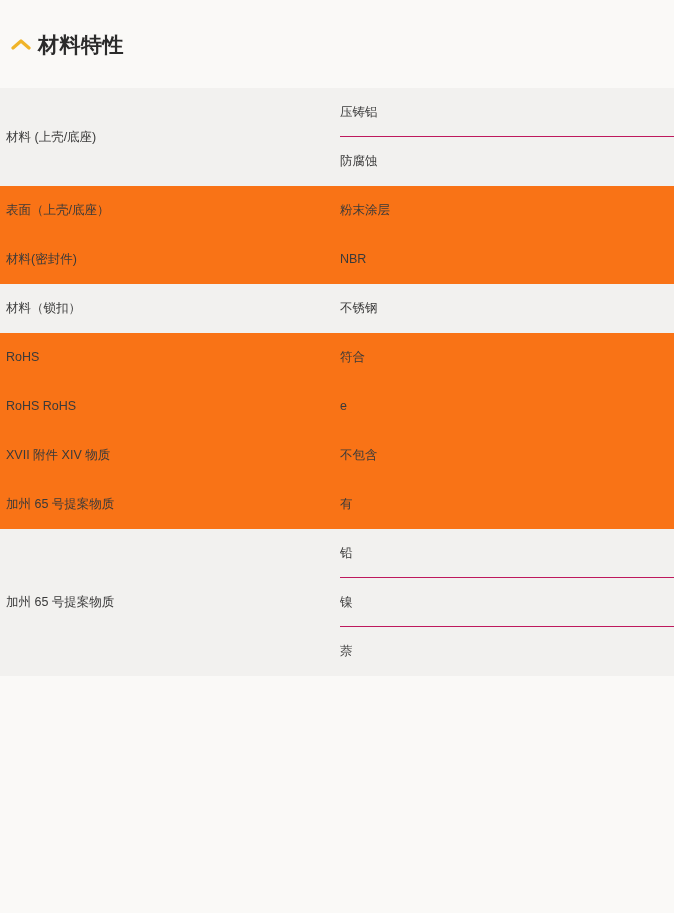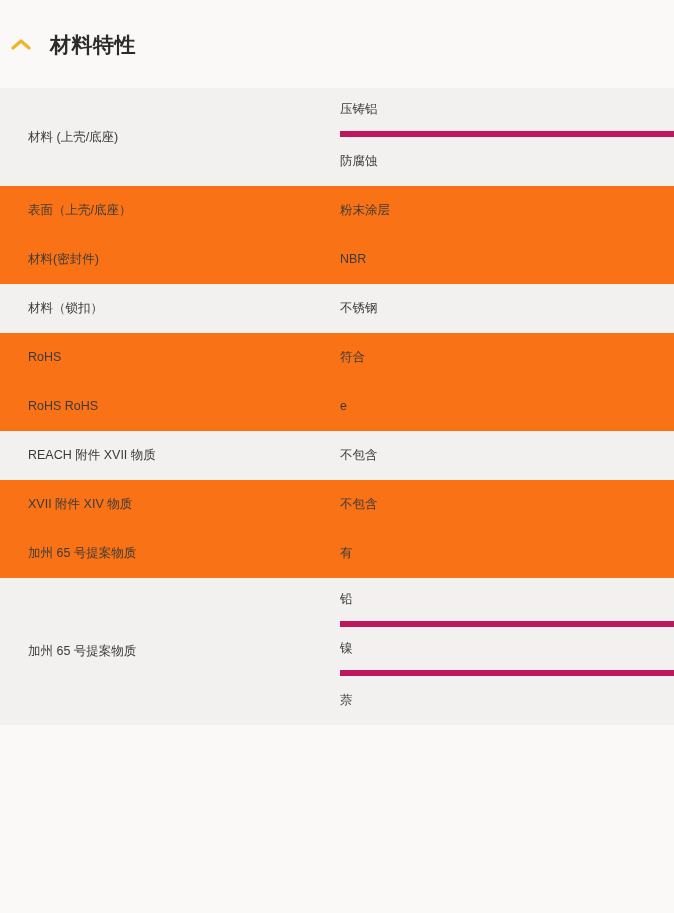--- a/index.html
+++ b/index.html
@@ -19,21 +19,20 @@
     height: 913px;
     position: relative;
     background: #faf9f7;
   }
   .section-header {
     display: flex;
     align-items: center;
     padding: 34px 0 0 10px;
     height: 54px;
     box-sizing: border-box;
-    gap: 12px;
   }
   .chevron-icon {
     width: 22px;
     height: 22px;
     display: inline-flex;
     align-items: center;
     justify-content: center;
     margin-right: 6px;
     flex: none;
   }
@@ -59,42 +58,42 @@
   }
   .spec-table td {
     vertical-align: middle;
     padding: 0;
     border: none;
   }
   td.label-cell {
     width: 330px;
     font-size: 12.5px;
     color: #3a3a3a;
-    padding-left: 28px;
+    padding-left: 6px;
     box-sizing: border-box;
     line-height: 1.5;
   }
   td.value-cell {
     width: 344px;
     font-size: 12.5px;
     color: #3a3a3a;
     padding-left: 10px;
     box-sizing: border-box;
     line-height: 1.5;
   }
   .value-stack {
     display: block;
   }
   .value-line {
     height: 49px;
     display: flex;
     align-items: center;
     padding-left: 0;
     box-sizing: border-box;
-    border-bottom: 6px solid #be185d;
+    border-bottom: 1px solid #be185d;
   }
   .value-line:last-child {
     border-bottom: none;
   }
   .single-row-height {
     height: 49px;
   }
   .double-row-height {
     height: 98px;
   }
@@ -153,24 +152,20 @@
         <td class="label-cell single-row-height">RoHS</td>
         <td class="value-cell single-row-height">符合</td>
       </tr>
 
 
       <tr class="band-plain">
         <td class="label-cell single-row-height">RoHS RoHS</td>
         <td class="value-cell single-row-height">e</td>
       </tr>
 
-      <tr class="band-alt">
-        <td class="label-cell single-row-height">REACH 附件 XVII 物质</td>
-        <td class="value-cell single-row-height">不包含</td>
-      </tr>
 
       <tr class="band-plain">
         <td class="label-cell single-row-height">XVII 附件 XIV 物质</td>
         <td class="value-cell single-row-height">不包含</td>
       </tr>
 
 
       <tr class="band-plain">
         <td class="label-cell single-row-height">加州 65 号提案物质</td>
         <td class="value-cell single-row-height">有</td>

